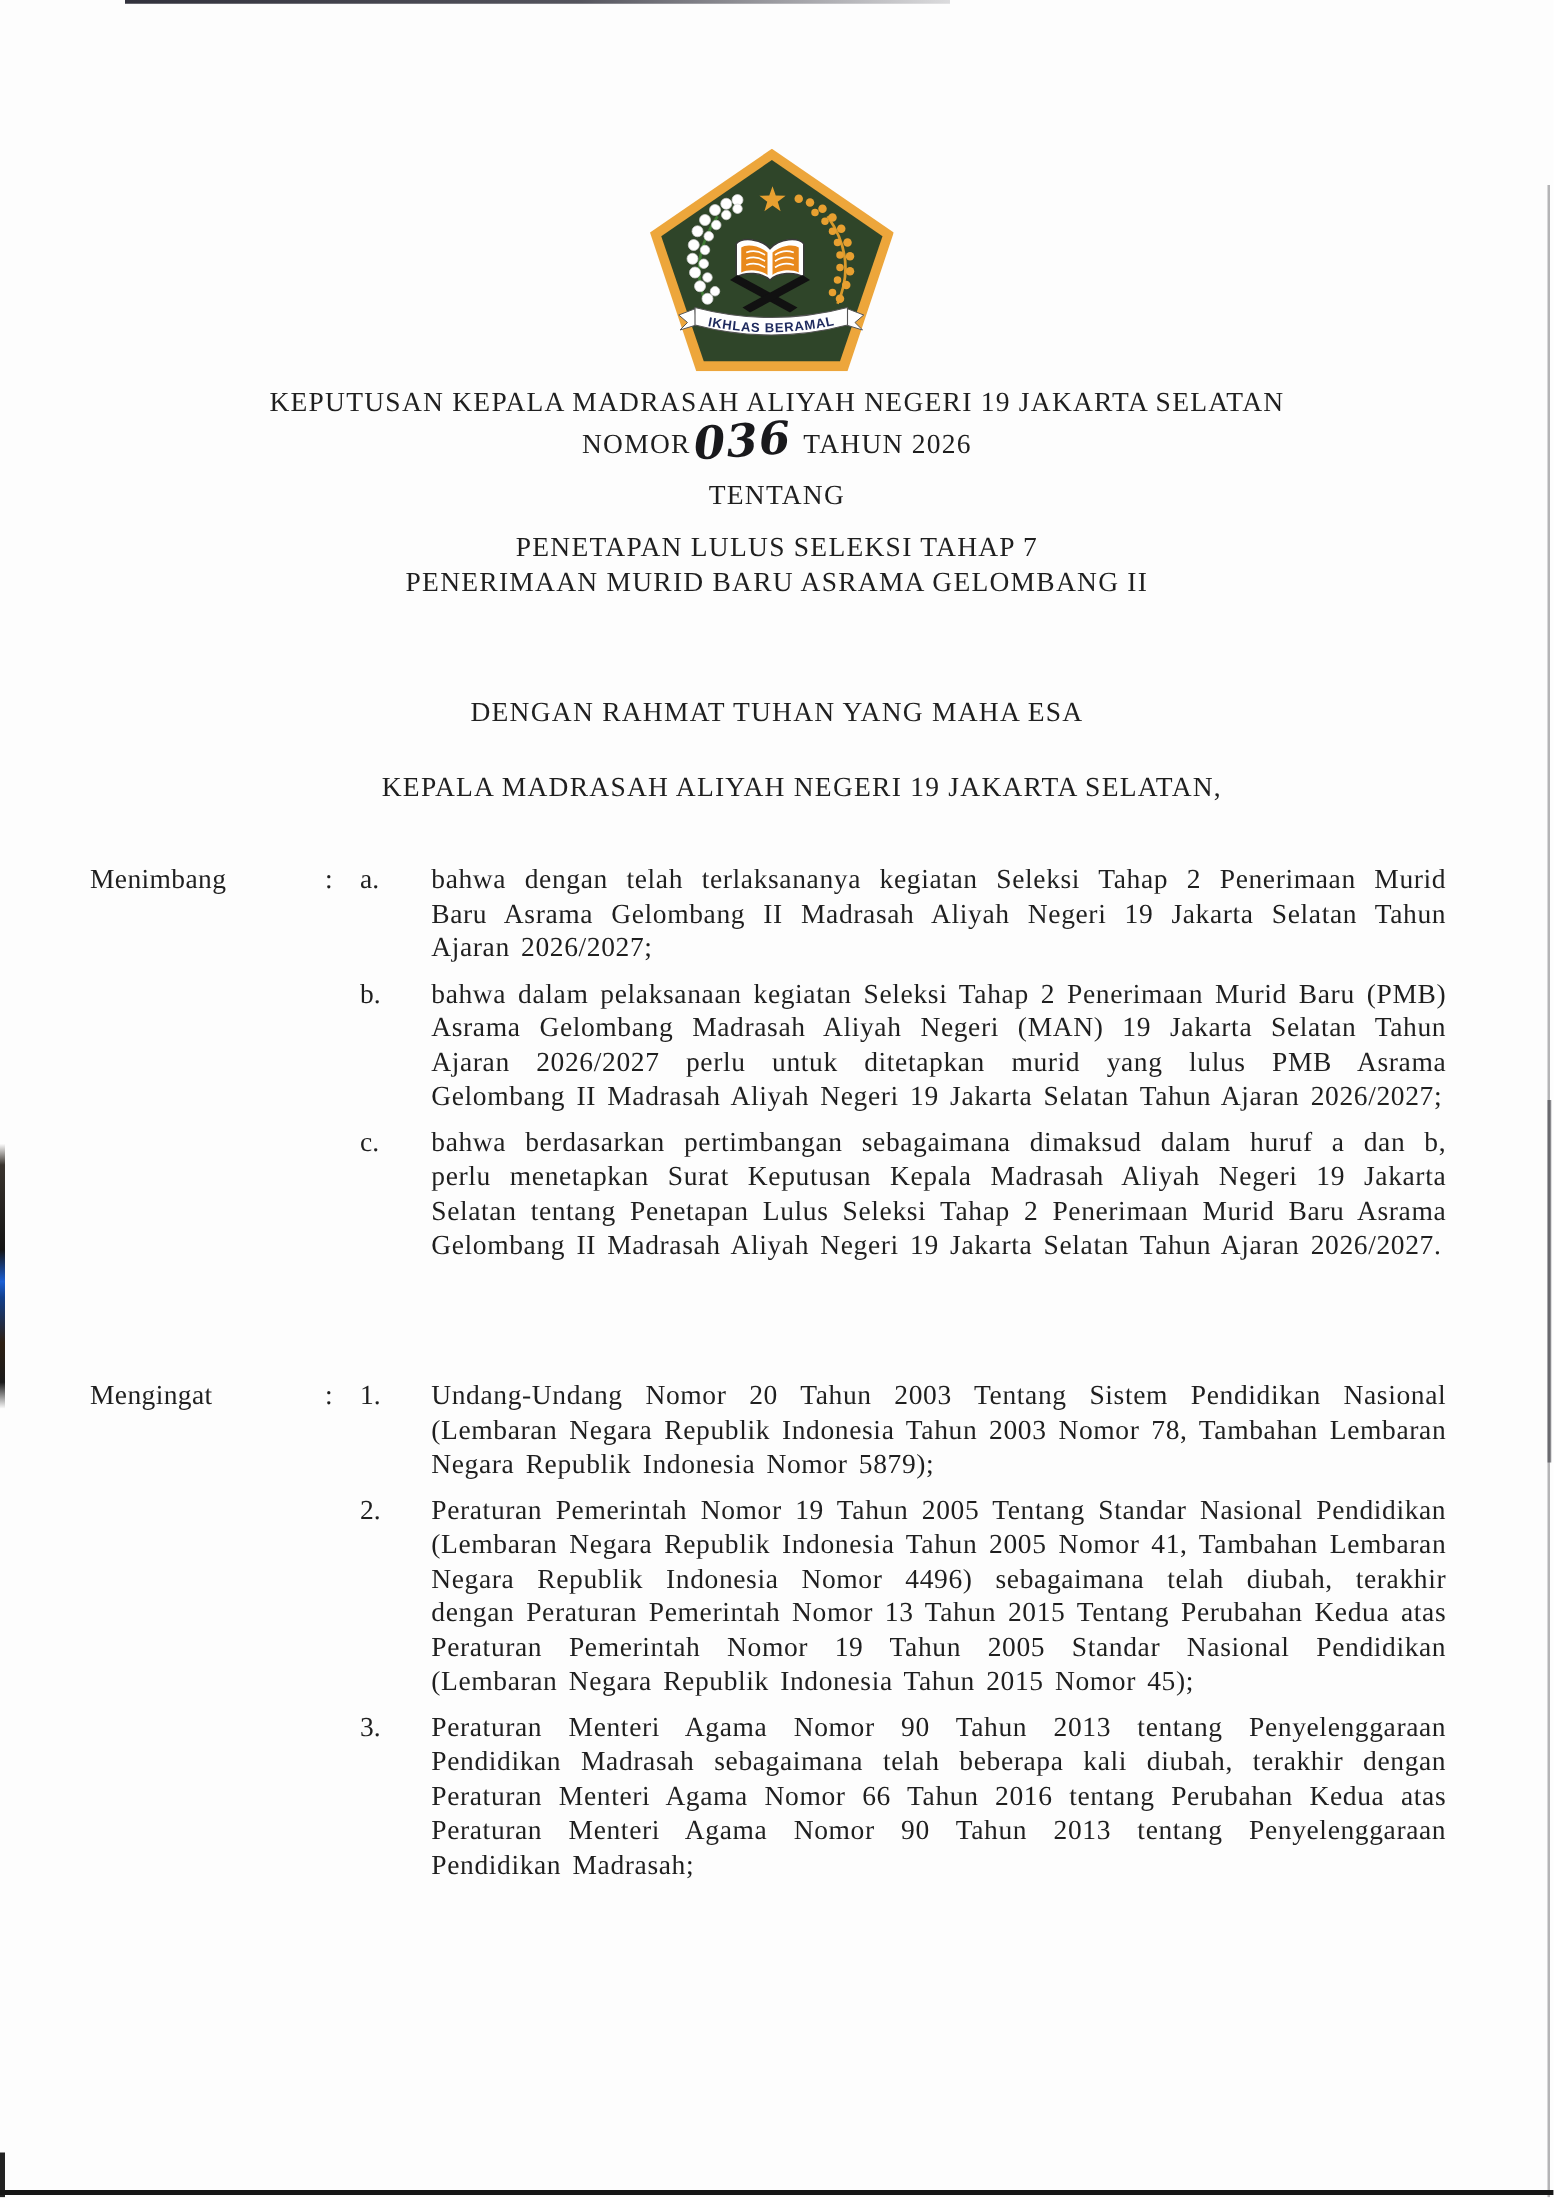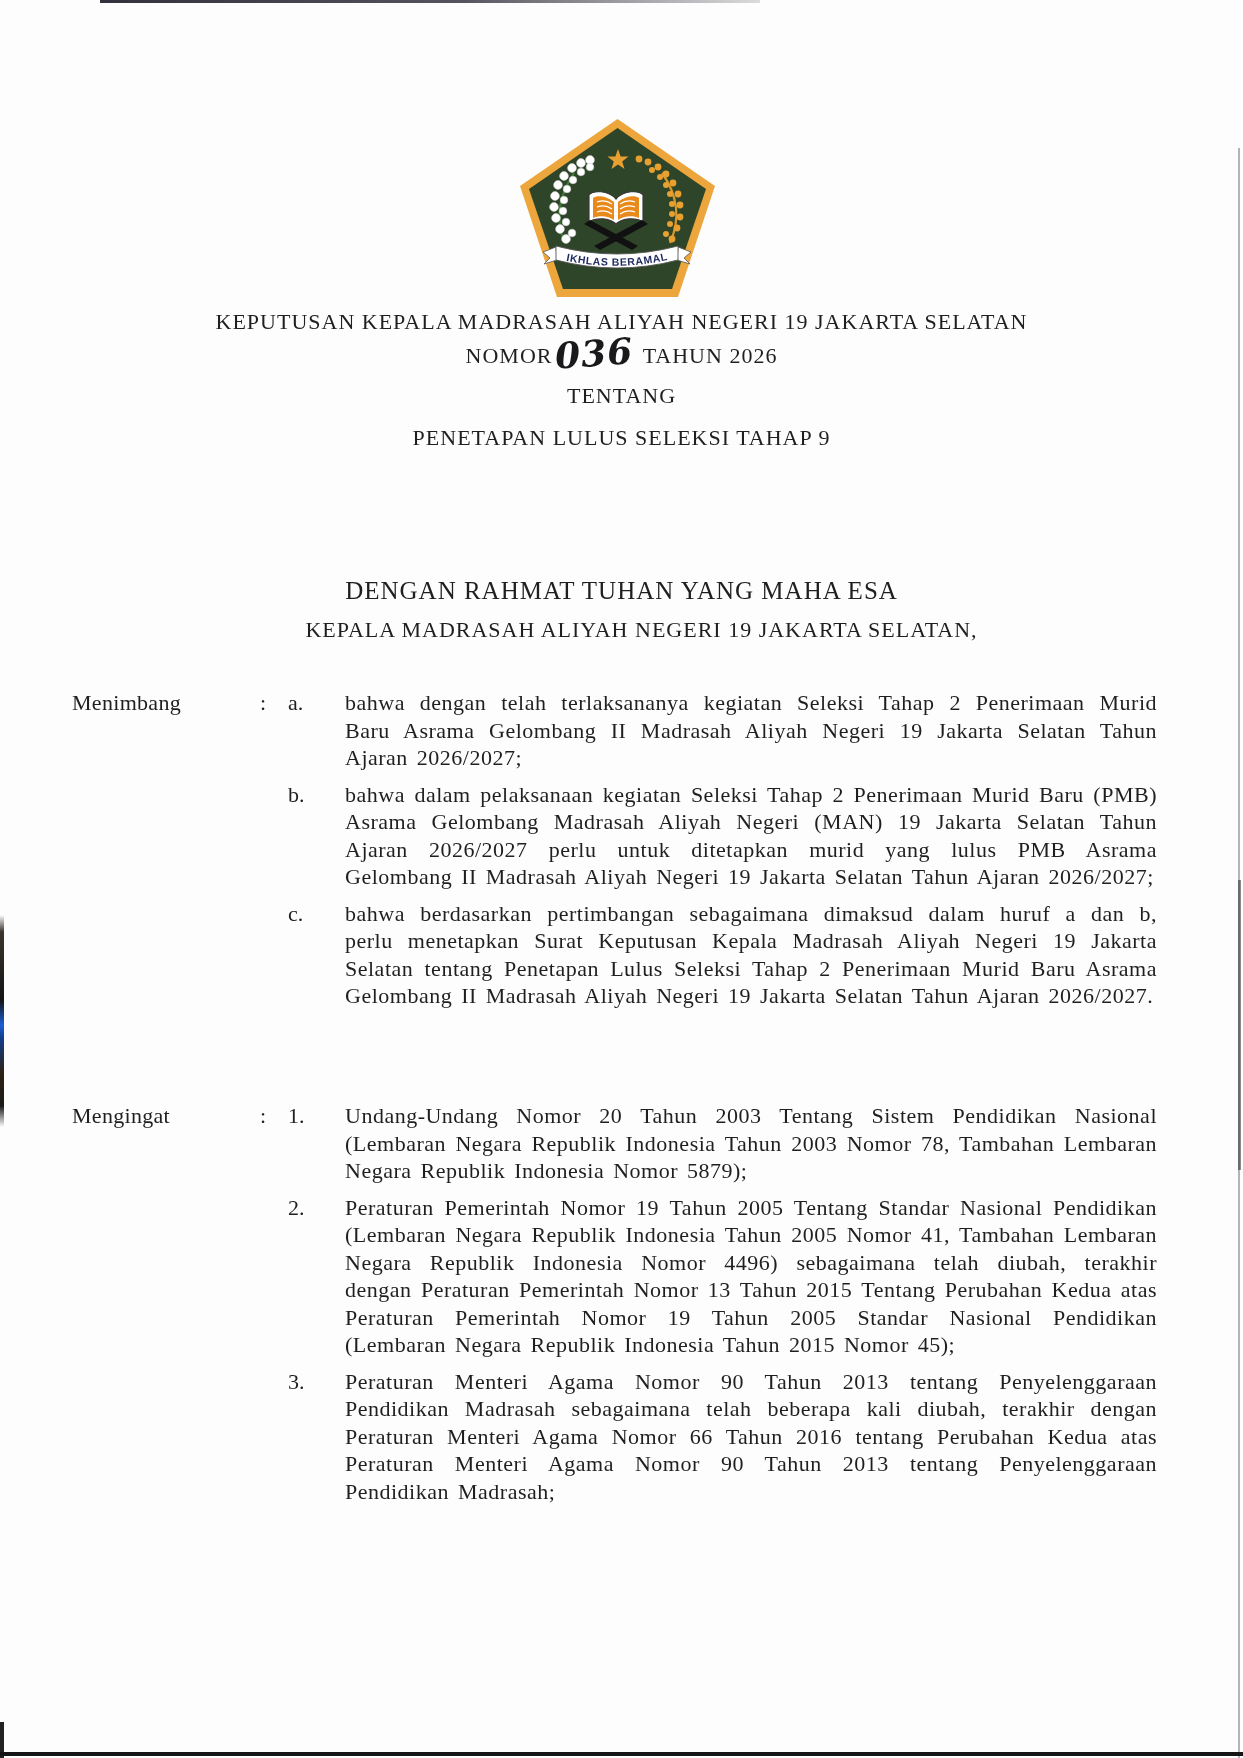--- a/index.html
+++ b/index.html
@@ -49,21 +49,21 @@
     font-weight: 700;
     font-size: 36px;
     line-height: 20px;
     transform: rotate(-4deg);
     margin: 0 10px 0 2px;
     position: relative; top: 3px;
     color: #19191c;
   }
   .tentang { top: 383px; font-size: 22px; }
   .subject { position: absolute; left: 0; top: 424px; width: 100%; text-align: center; font-size: 22px; line-height: 27.5px; letter-spacing: 1px; }
-  .invocation { top: 557px; font-size: 25px; margin-top: 20px; }
+  .invocation { top: 557px; font-size: 22px; }
   .issuer { top: 617px; font-size: 22px; padding-left: 20px; }
 
   
   .section { position: absolute; left: 72px; width: 1085px; font-size: 22px; line-height: 27.5px; margin-top: 19px; }
   .section-menimbang { top: 670px; }
   .section-mengingat { top: 1083px; }
   .section-label { position: absolute; left: 0; top: 0; letter-spacing: .3px; }
   .section-colon { position: absolute; left: 188px; top: 0; }
   .items { margin-left: 216px; }
   .item { display: flex; margin-bottom: 9px; }
@@ -161,21 +161,22 @@
     </svg>
   </div>
 
   <div class="center-line title-line1">KEPUTUSAN KEPALA MADRASAH ALIYAH NEGERI 19 JAKARTA SELATAN</div>
 
   <div class="center-line nomor-line"><span>NOMOR</span><span class="handwritten">036</span><span>TAHUN 2026</span></div>
 
   <div class="center-line tentang">TENTANG</div>
 
   <div class="subject">
-    <div>PENETAPAN LULUS SELEKSI TAHAP 9</div>
+    <div>PENETAPAN LULUS SELEKSI TAHAP 7</div>
+    <div>PENERIMAAN MURID BARU ASRAMA GELOMBANG II</div>
   </div>
 
   <div class="center-line invocation">DENGAN RAHMAT TUHAN YANG MAHA ESA</div>
   <div class="center-line issuer">KEPALA MADRASAH ALIYAH NEGERI 19 JAKARTA SELATAN,</div>
 
   <div class="section section-menimbang">
     <div class="section-label">Menimbang</div>
     <div class="section-colon">:</div>
     <div class="items">
       <div class="item">

